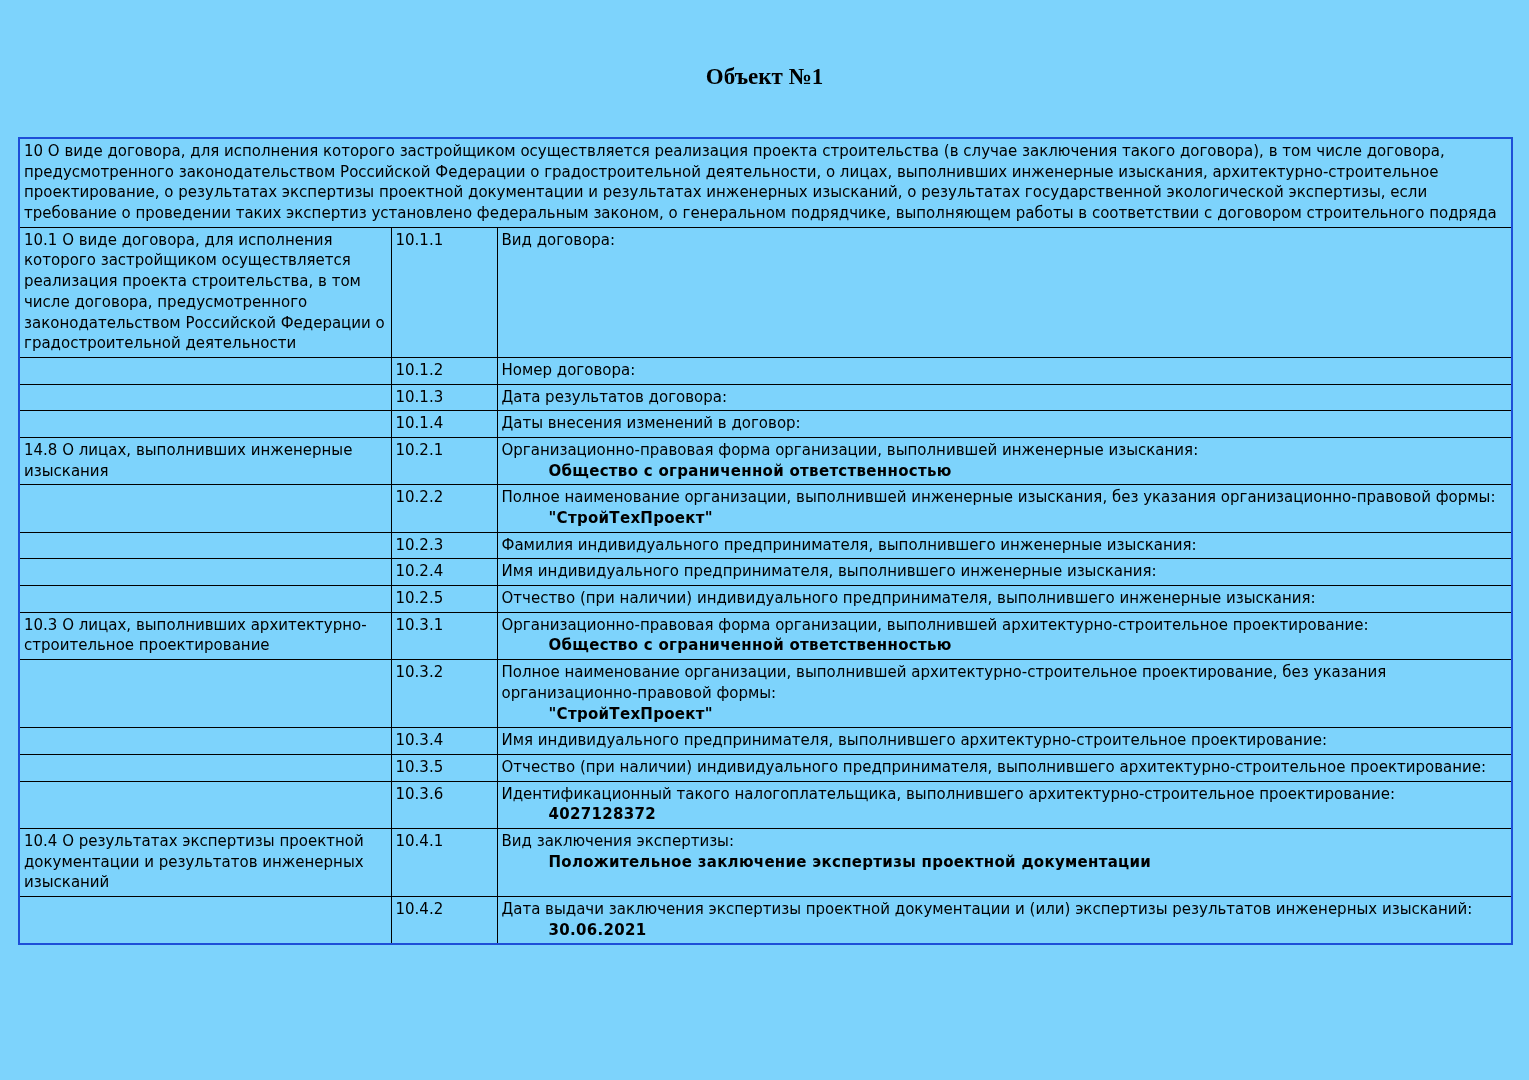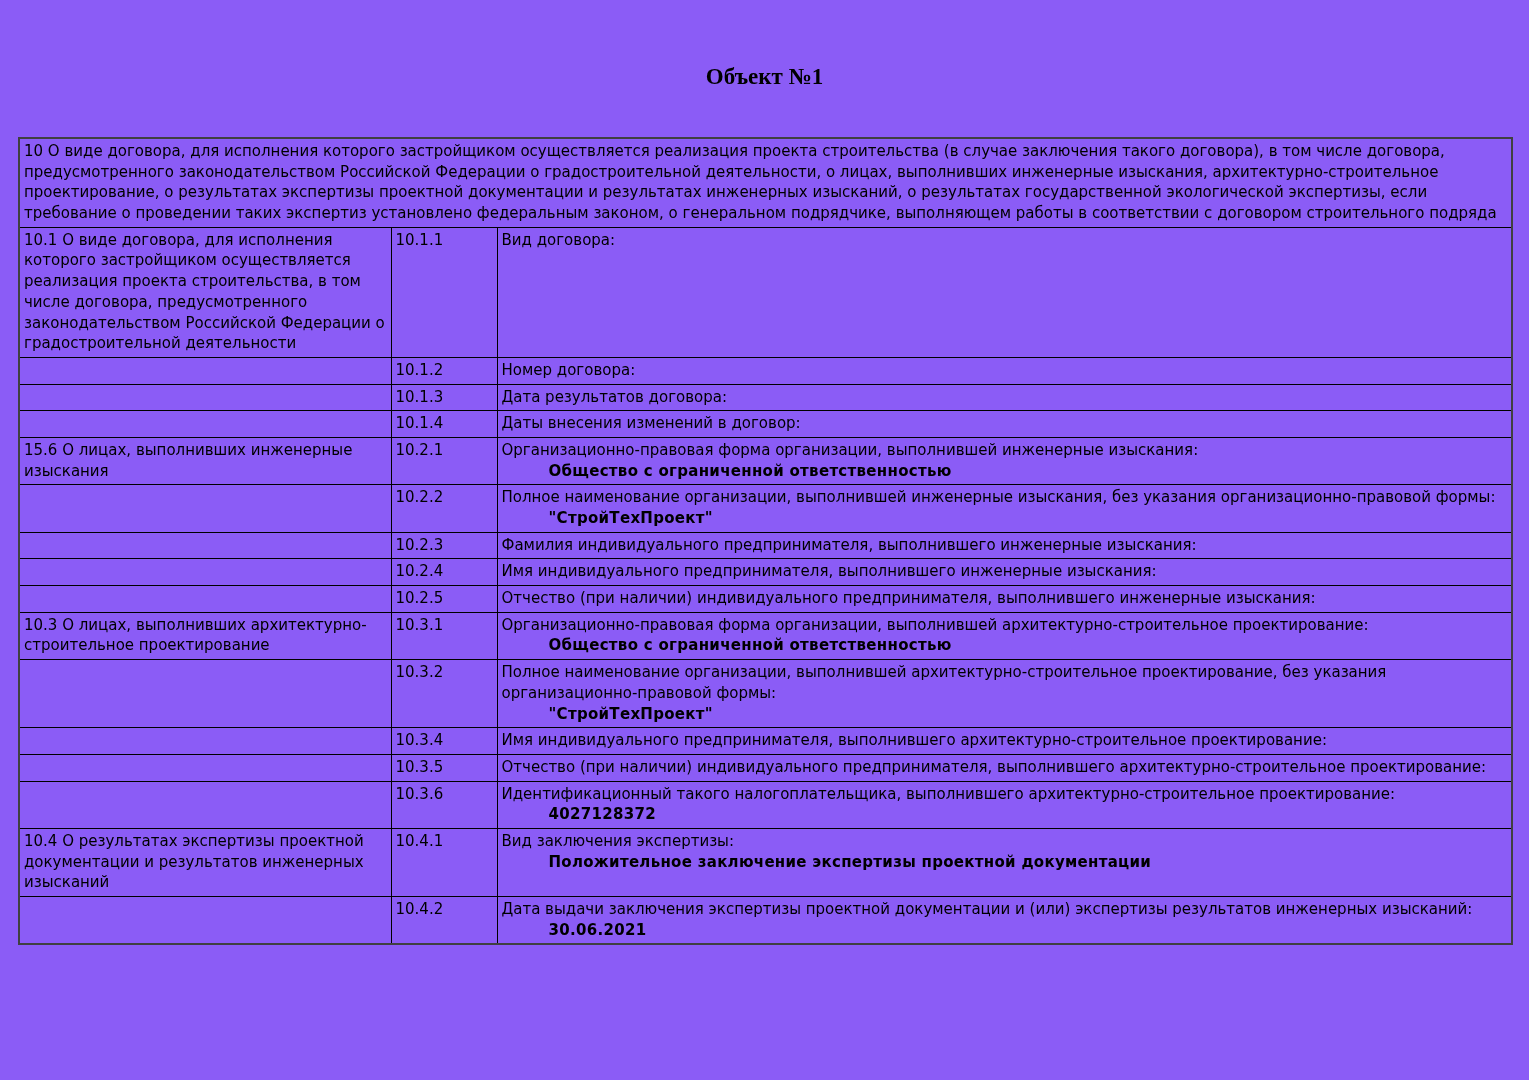--- a/index.html
+++ b/index.html
@@ -6,37 +6,37 @@
   html, body { margin: 0; padding: 0; }
   body {
     background: #ffffff;
     color: #000000;
     font-family: "DejaVu Sans", "Liberation Sans", sans-serif;
     font-size: 15px;
   }
   .page {
     width: 1529px;
     min-height: 1080px;
-    background: #8b5cf6;
+    background: #7dd3fc;
     position: relative;
   }
   .doc-title {
     font-family: "Liberation Serif", "DejaVu Serif", serif;
     font-size: 23px;
     font-weight: bold;
     text-align: center;
     margin: 0;
     padding-top: 64px;
   }
   table.decl {
     border-collapse: collapse;
     table-layout: fixed;
     width: 1493px;
     margin: 47px 0 0 18px;
-    border: 2px solid #404040;
+    border: 2px solid #1d4ed8;
   }
   table.decl td {
     border: 1px solid #000;
     padding: 2px 5px 3px 4px;
     line-height: 1.38;
     vertical-align: top;
     overflow: hidden;
     word-wrap: break-word;
   }
   td.section-header {
@@ -107,21 +107,21 @@
       <tr>
         <td class="lbl"></td>
         <td class="code">10.1.4</td>
         <td class="content">
           <div class="txt">Даты внесения изменений в договор:</div>
 
         </td>
       </tr>
 
       <tr>
-        <td class="lbl">15.6 О лицах, выполнивших инженерные изыскания</td>
+        <td class="lbl">14.8 О лицах, выполнивших инженерные изыскания</td>
         <td class="code">10.2.1</td>
         <td class="content">
           <div class="txt">Организационно-правовая форма организации, выполнившей инженерные изыскания:</div>
           <div class="val">Общество с ограниченной ответственностью</div>
         </td>
       </tr>
 
       <tr>
         <td class="lbl"></td>
         <td class="code">10.2.2</td>

